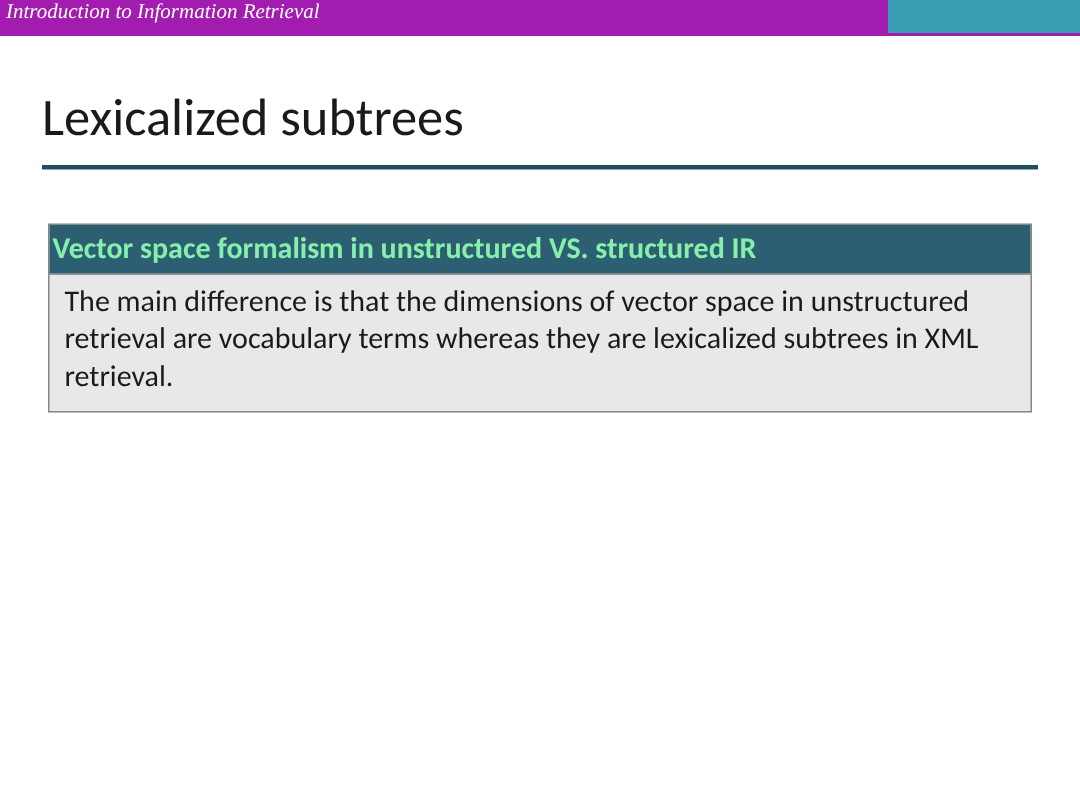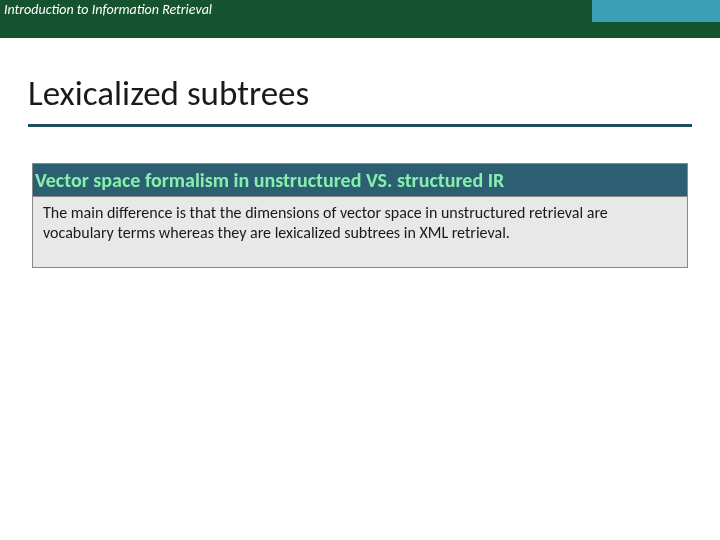--- a/index.html
+++ b/index.html
@@ -10,23 +10,24 @@
     body {
       width: 720px;
       height: 540px;
       background: #ffffff;
       font-family: Calibri, "Segoe UI", Arial, sans-serif;
       position: relative;
       overflow: hidden;
     }
     .header-bar {
       width: 100%;
-      height: 38px;
-      background: #14532d;
+      height: 24px;
+      background: #a21caf;
       position: relative;
+      font-family: Liberation Serif, serif;
     }
     .header-accent {
       position: absolute;
       right: 0;
       top: 0;
       width: 128px;
       height: 22px;
       background: #3a9fb5;
     }
     .header-text {
@@ -67,23 +68,23 @@
     }
     .callout-header {
       background: #2d5f73;
       color: #86efac;
       font-weight: bold;
       font-size: 20px;
       padding: 4px 2px;
       border-bottom: 1px solid #888888;
     }
     .callout-body {
-      font-size: 16px;
+      font-size: 20px;
       color: #1a1a1a;
-      padding: 6px 10px 24px 10px;
+      padding: 6px 10px 10px 10px;
       line-height: 1.25;
     }
   </style>
 </head>
 <body>
 
 <div class="header-bar">
   <div class="header-accent"></div>
   <div class="header-text">Introduction to Information Retrieval</div>
 </div>

